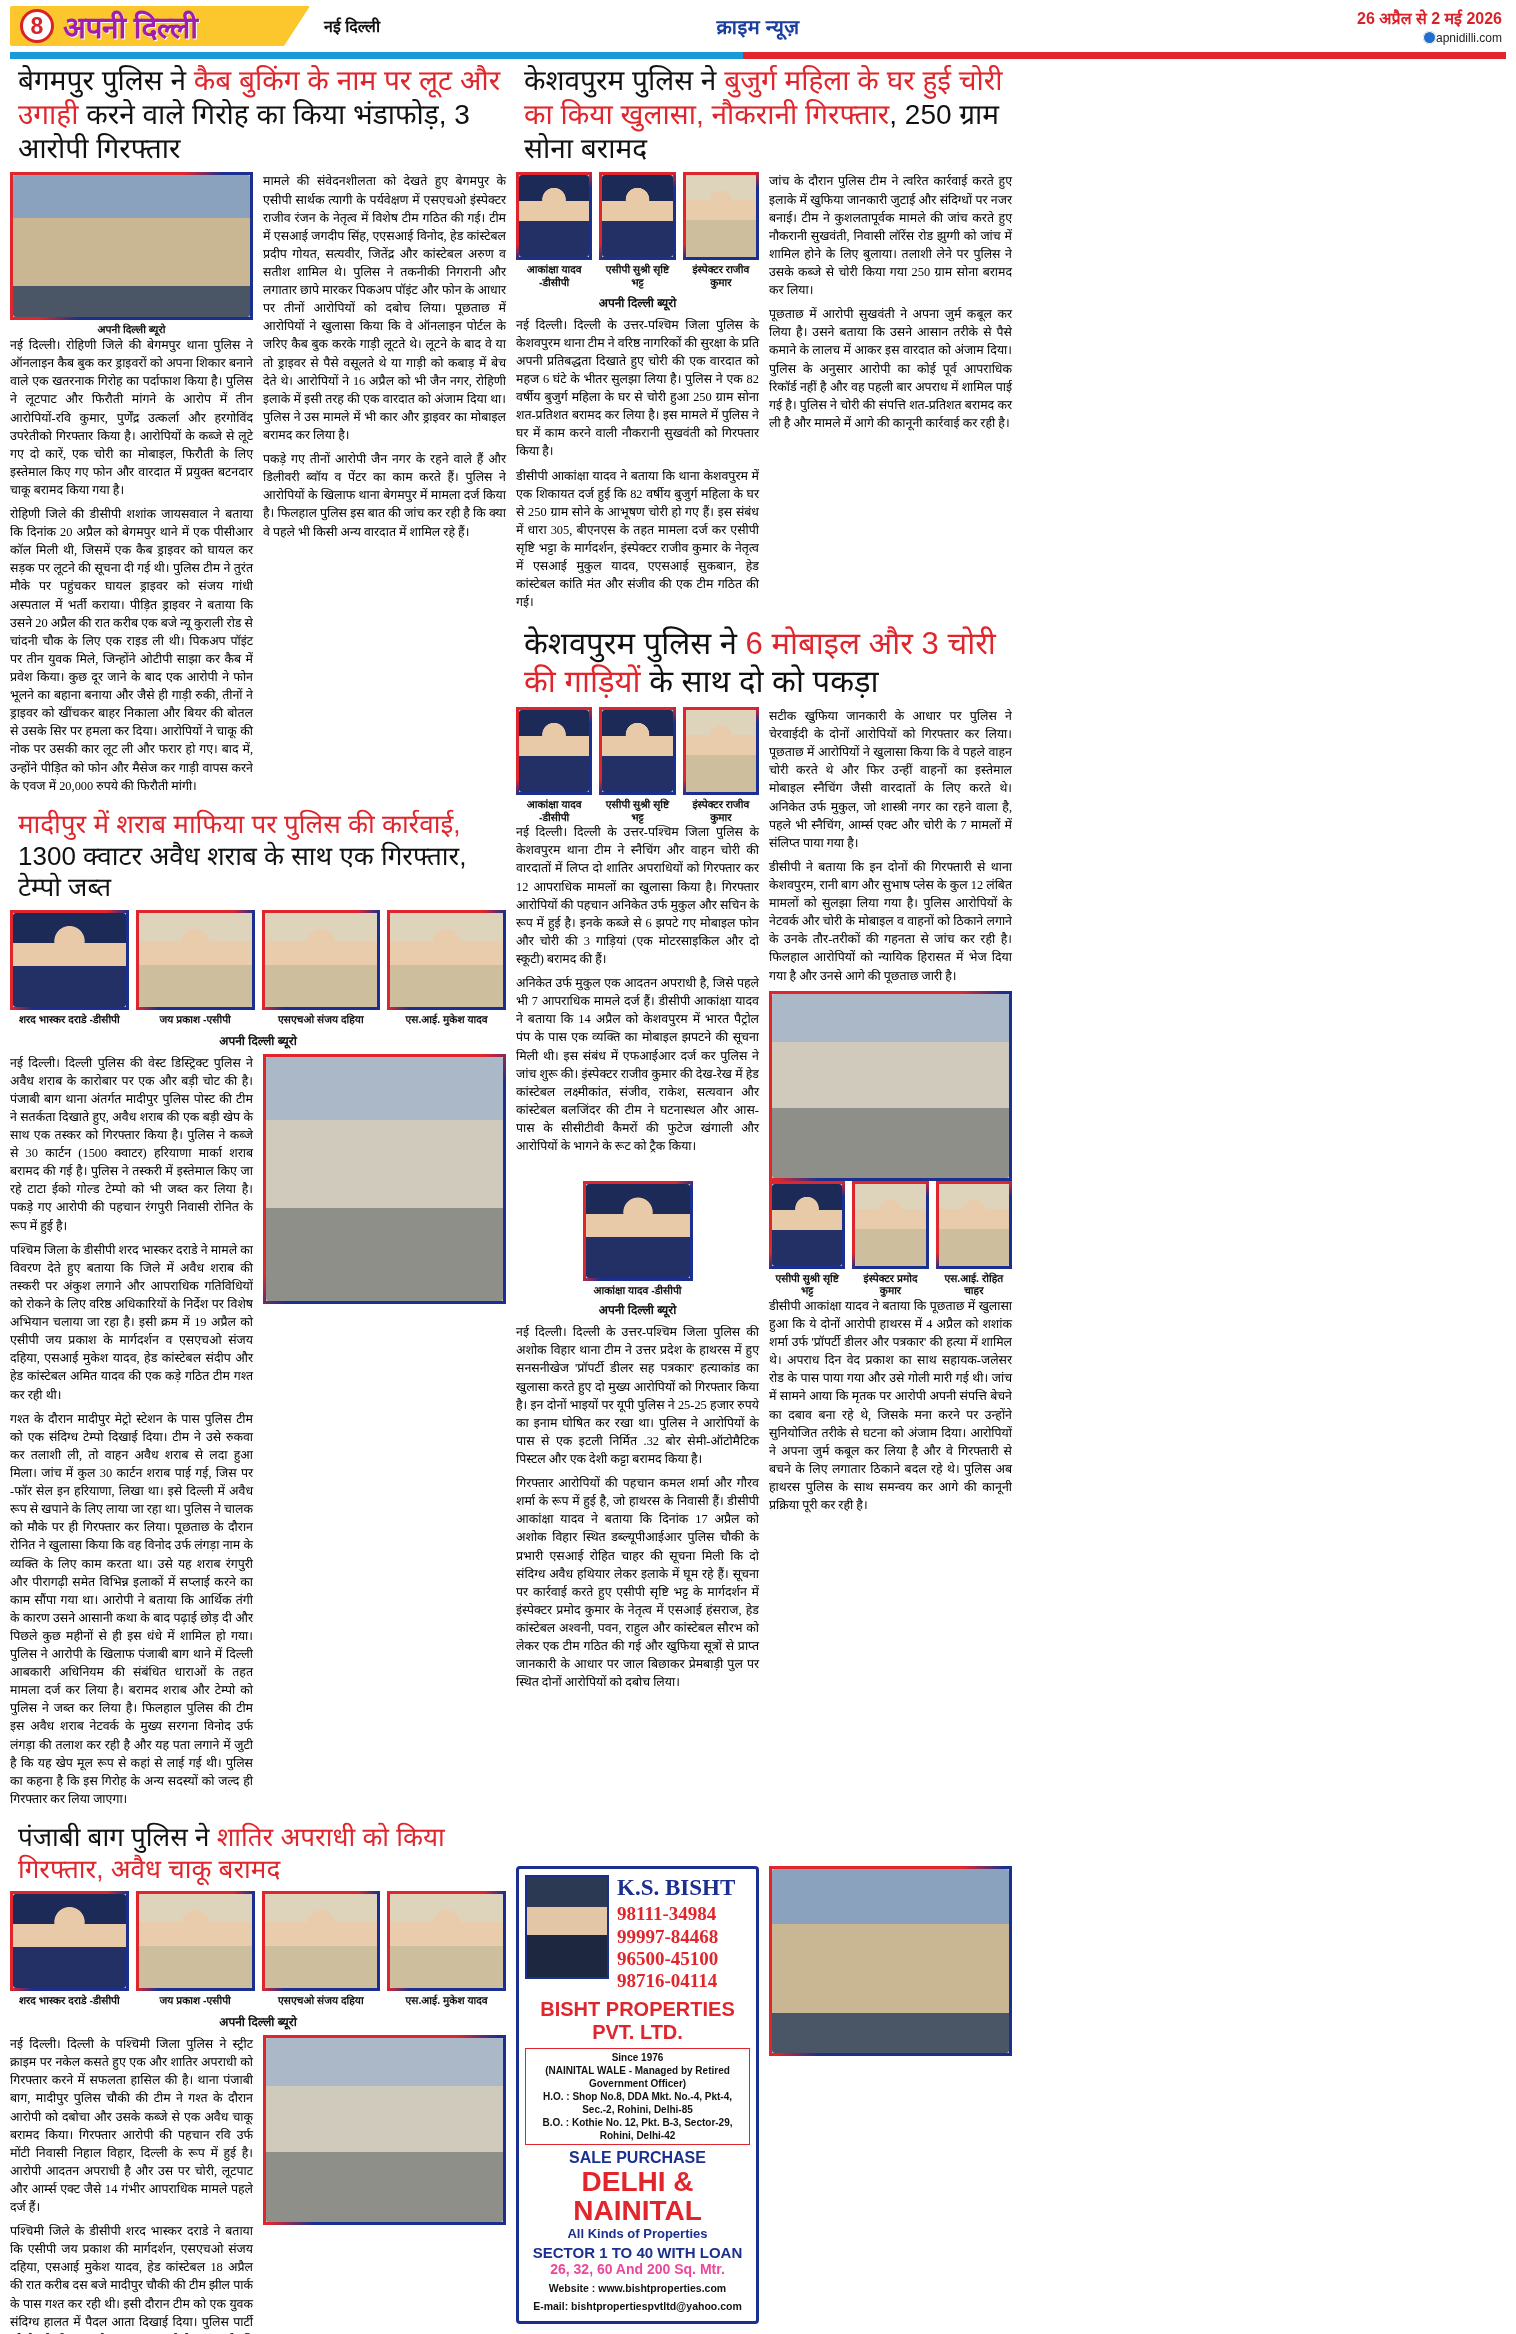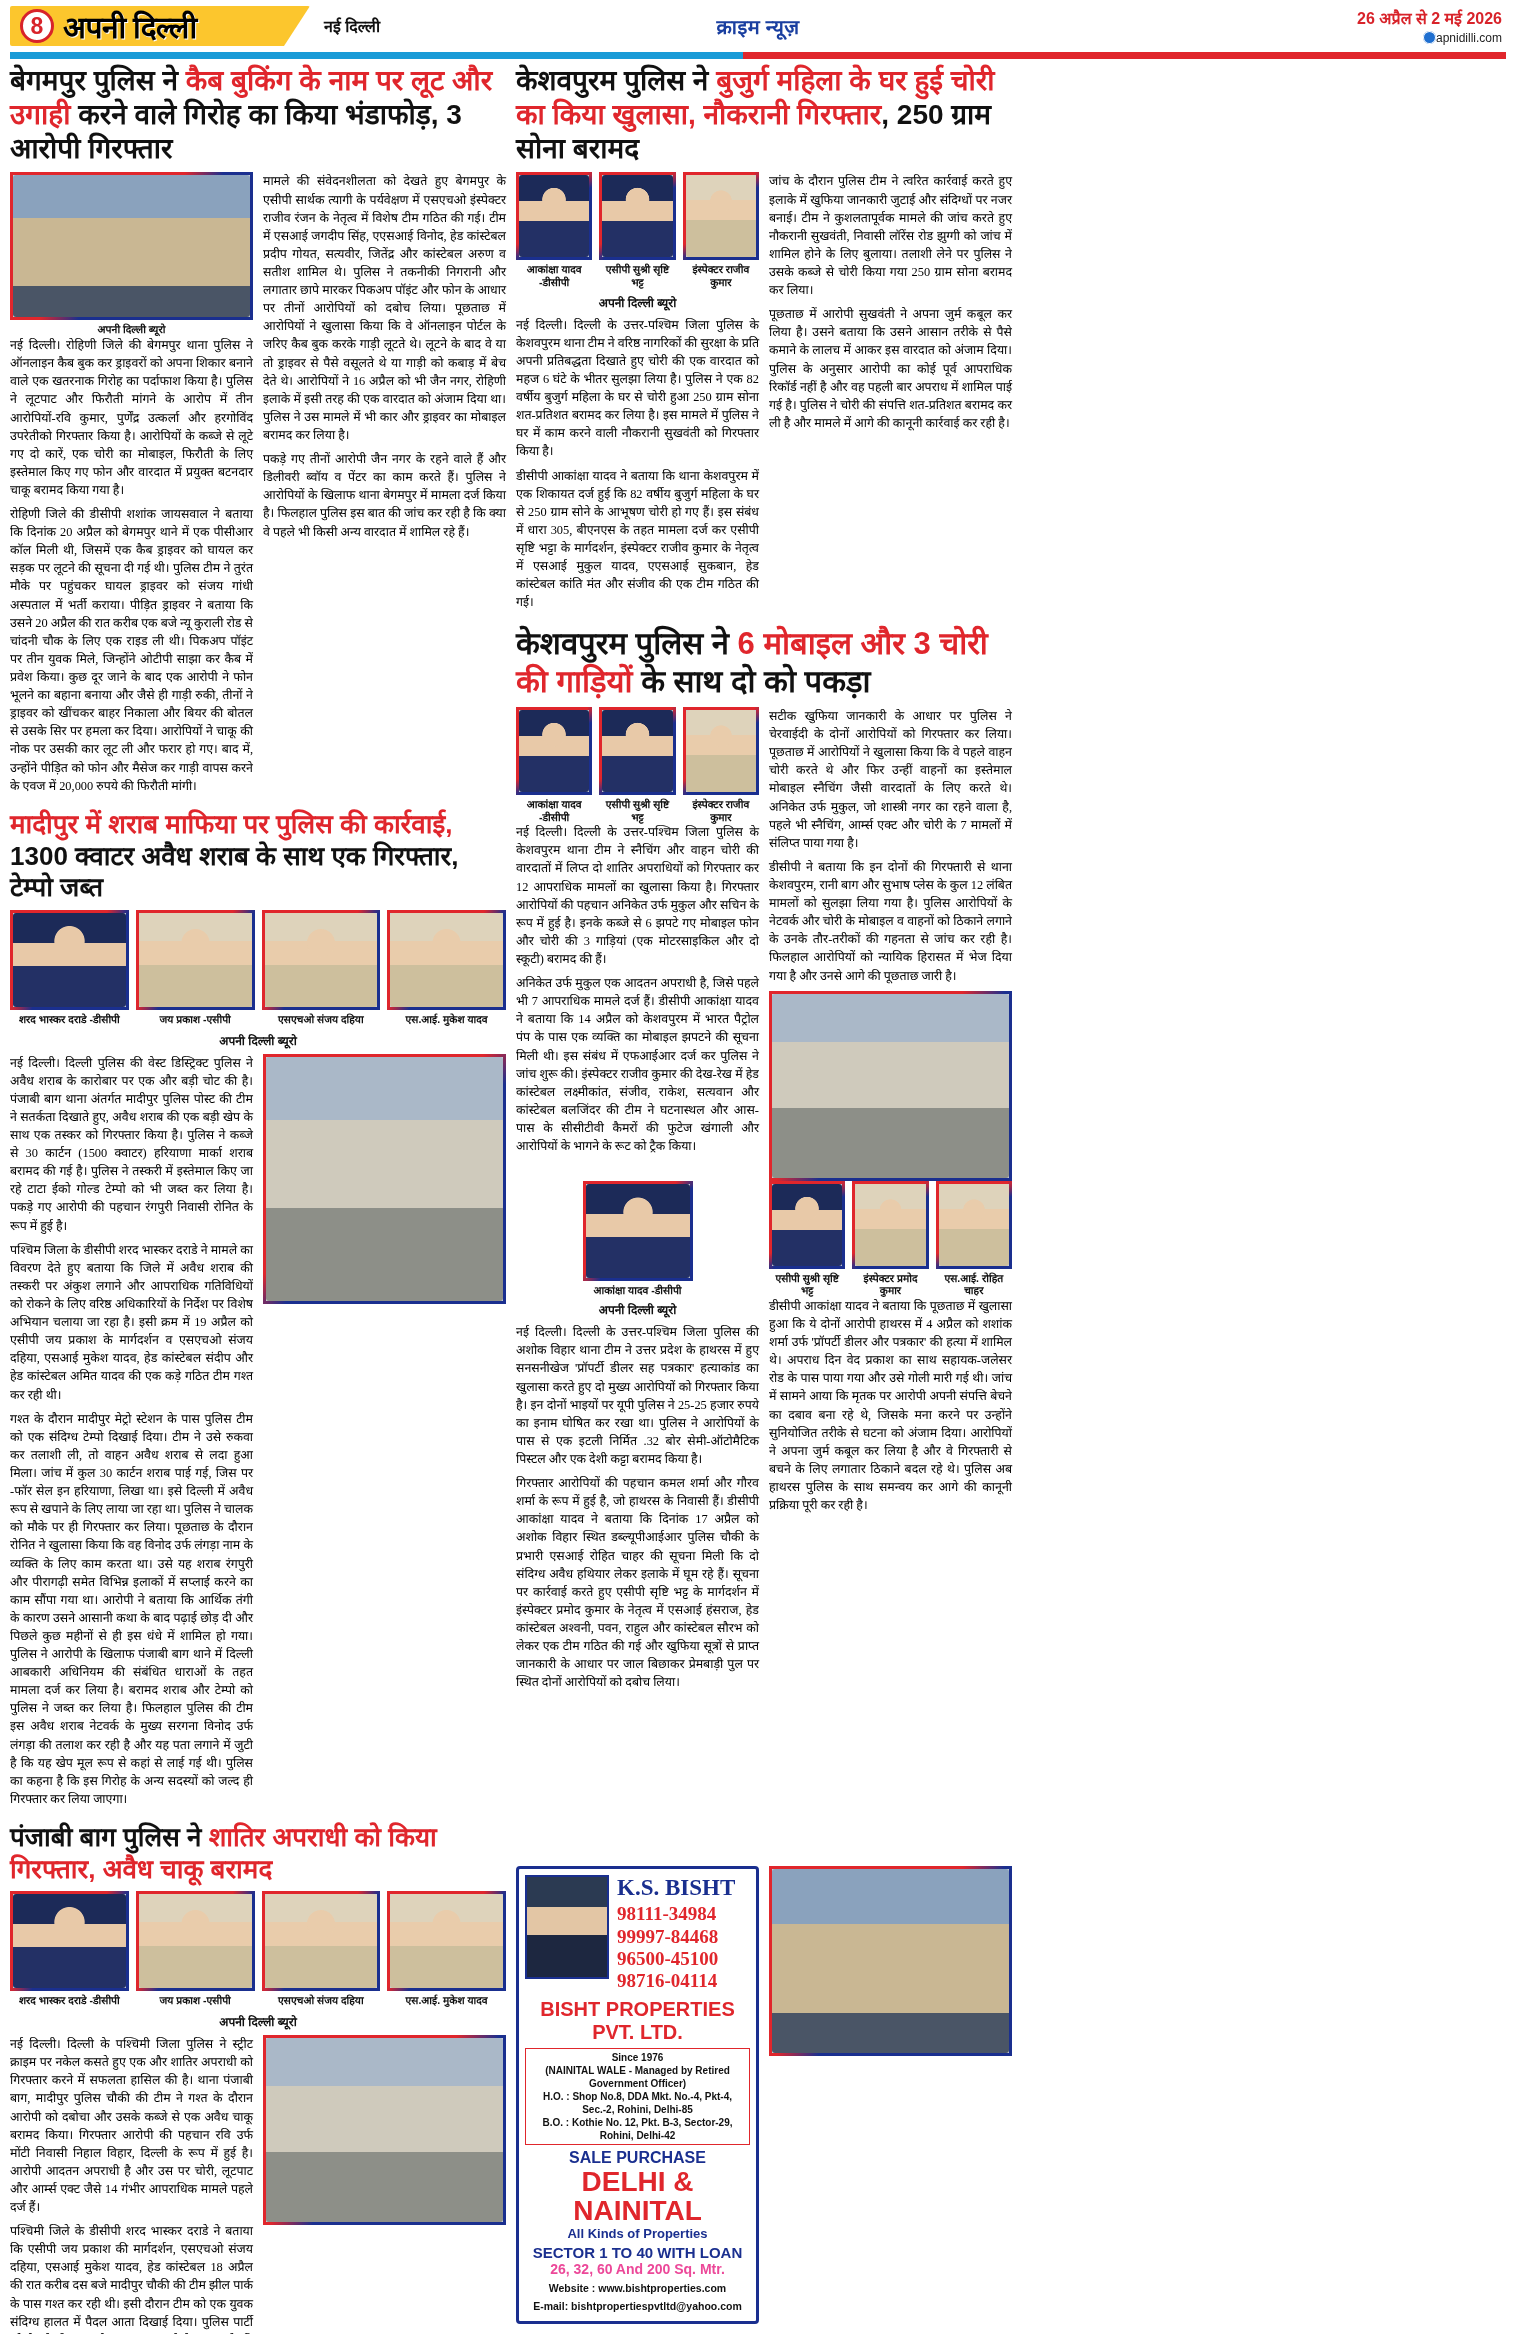--- a/index.html
+++ b/index.html
@@ -29,22 +29,22 @@
   }
   .pageno {
     width:34px;height:34px;border-radius:50%;
     background:#ffffff; border:3px solid #d8232a;
     color:#d8232a; font-weight:bold; font-size:23px;
     display:flex;align-items:center;justify-content:center;
     font-family:"Liberation Sans", sans-serif;
     margin-right:9px;
   }
   .flag-title {
-    color:#000000; font-weight:bold; font-size:30px;
-    font-family:Liberation Serif, serif;
+    color:#a21caf; font-weight:bold; font-size:30px;
+    font-family:Liberation Sans, sans-serif;
     letter-spacing:-0.5px;
     text-shadow:1px 1px 0 #fff;
   }
   .city {
     font-size:16px; font-weight:bold; margin-left:14px; color:#111;
     font-family:"Liberation Sans", sans-serif;
   }
   .section-name {
     position:absolute; left:50%; transform:translateX(-50%);
     color:#1a3fa0; font-weight:bold; font-size:20px;
@@ -73,23 +73,23 @@
   .rule-split .b { background:#1a9bd7; width:49%; }
   .rule-split .r { background:#e0262c; width:51%; }
 
   
   .cols { display:flex; gap:10px; align-items:flex-start; }
   .col { width:243px; flex:0 0 243px; }
   .col-wide2 { width:496px; flex:0 0 496px; }
 
   
   h1.hl {
-    margin:0 0 6px 0;
-    font-family:"Liberation Sans", sans-serif;
-    font-weight:bold;
+    margin:0 0 6px 8px;
+    font-family:"Liberation Sans", sans-serif;
+    font-weight:normal;
     font-size:28px;
     line-height:1.22;
     color:#111;
   }
   h1.hl .red { color:#e0262c; }
   h1.hl.smaller { font-size:26px; }
   h1.hl.big { font-size:31px; }
 
   
   p.body {

